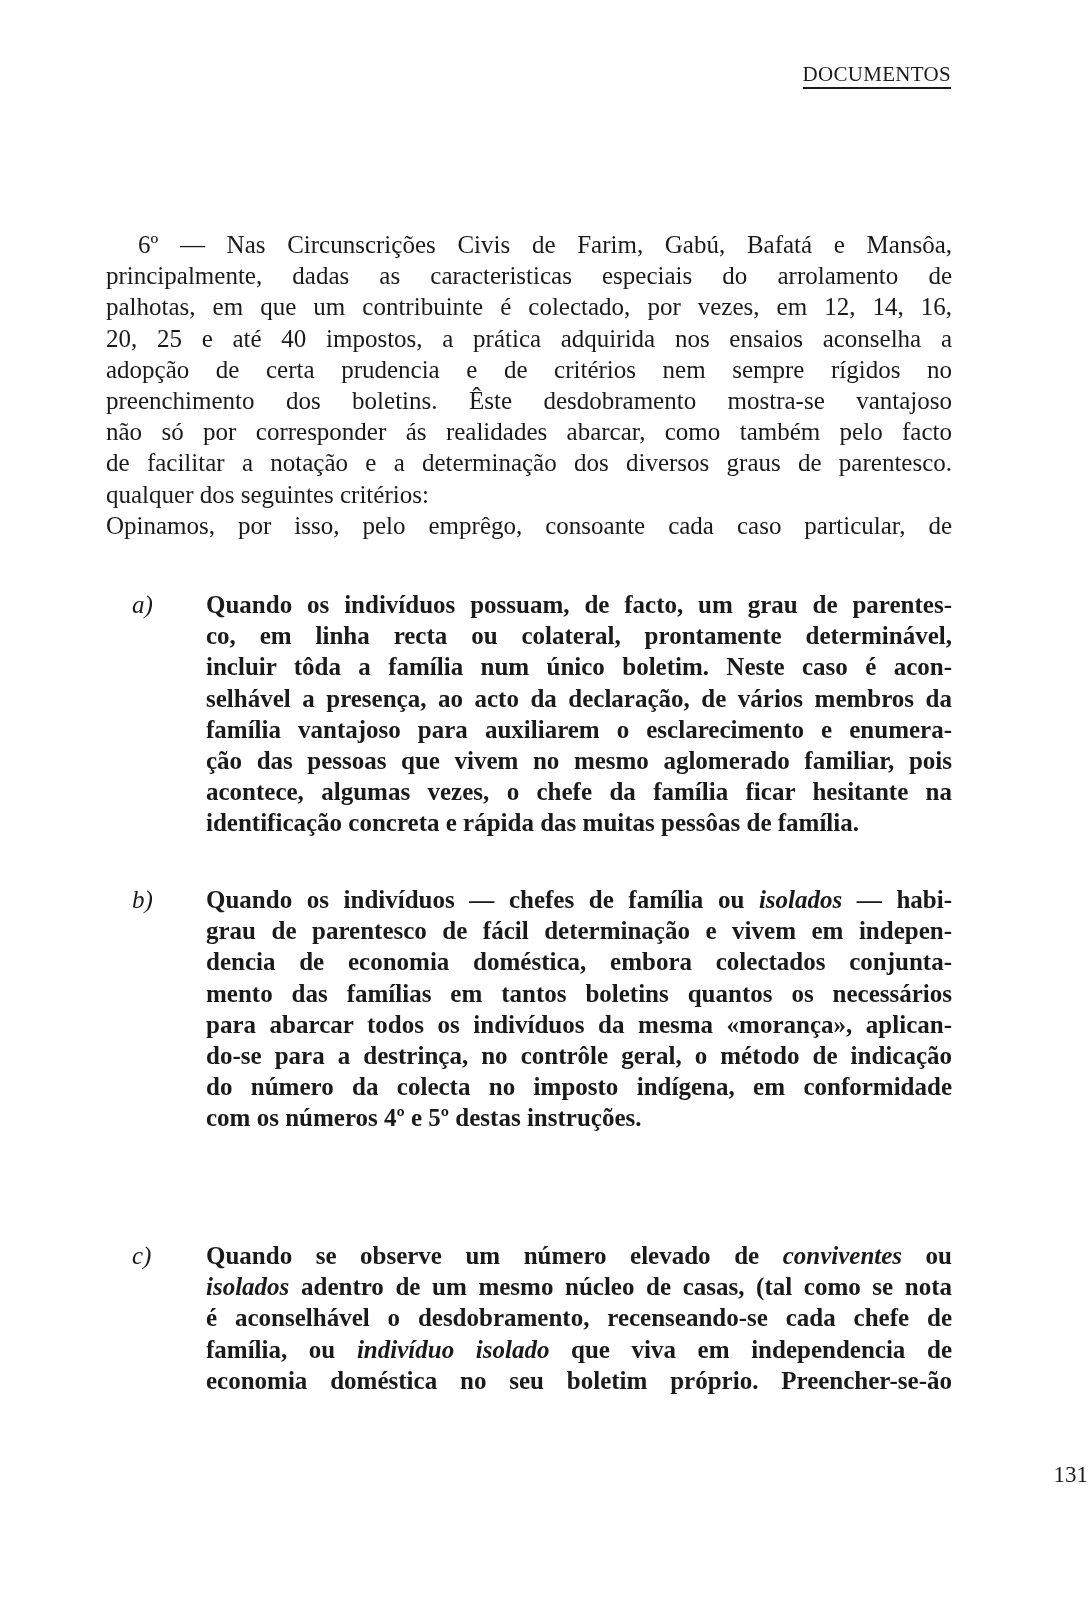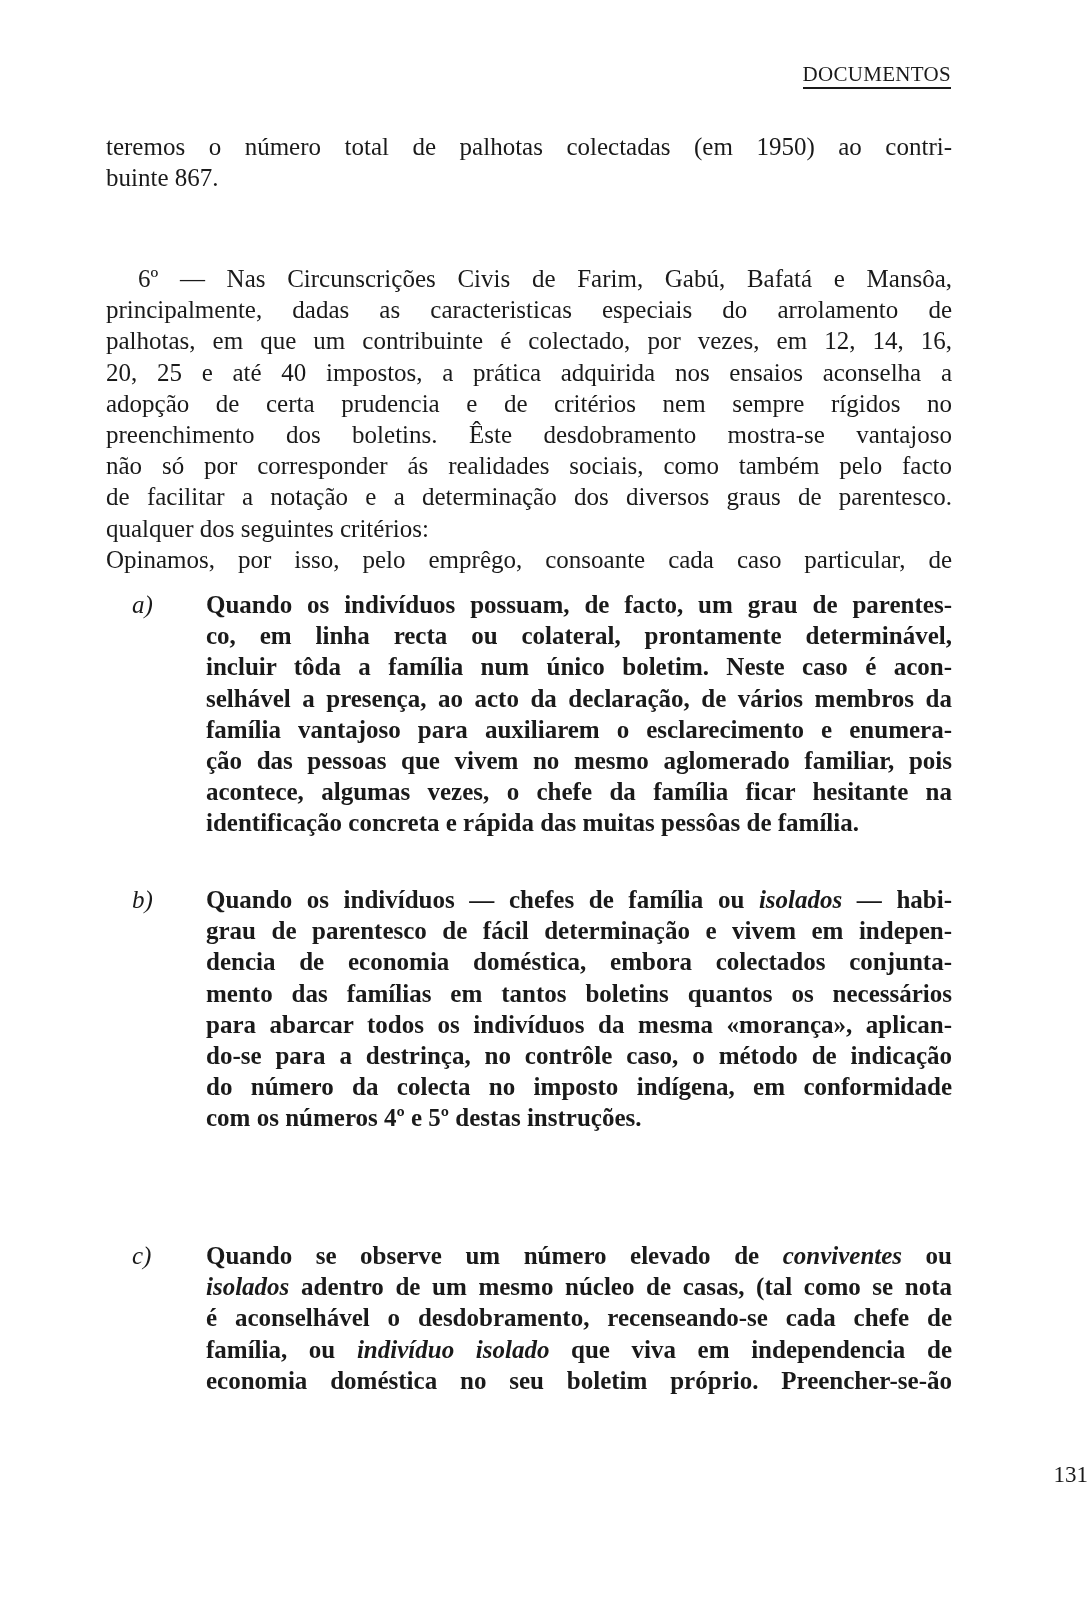--- a/index.html
+++ b/index.html
@@ -21,43 +21,39 @@
   .line { display: block; text-align: justify; text-align-last: justify; white-space: nowrap; }
   .line.last { text-align-last: left; }
   .p1 { top: 131px; }
   .p2 { top: 229px; }
   .item { position: absolute; left: 106px; width: 846px; font-size: 25px; line-height: 31.2px; }
   .item .marker { position: absolute; left: 26px; top: 0; font-style: italic; }
   .item .body { position: absolute; left: 100px; width: 746px; font-weight: bold; }
   .item-a { top: 589px; }
   .item-b { top: 884px; }
   .item-c { top: 1240px; }
-  .indent { padding-left: 32px; margin-top: 34px; }
+  .indent { padding-left: 32px; }
   i { font-style: italic; }
   .folio { position: absolute; left: 0; width: 1088px; top: 1462px; text-align: right; font-size: 23px; }
 </style>
 </head>
 <body>
 
 <div class="page">
   <div class="running-head">DOCUMENTOS</div>
 
-  <div class="text p1">
-    <span class="line">teremos o número total de palhotas colectadas (em 1950) ao contri-</span>
-    <span class="line last">buinte 867.</span>
-  </div>
 
   <div class="text p2">
     <span class="line indent">6º — Nas Circunscrições Civis de Farim, Gabú, Bafatá e Mansôa,</span>
     <span class="line">principalmente, dadas as caracteristicas especiais do arrolamento de</span>
     <span class="line">palhotas, em que um contribuinte é colectado, por vezes, em 12, 14, 16,</span>
     <span class="line">20, 25 e até 40 impostos, a prática adquirida nos ensaios aconselha a</span>
     <span class="line">adopção de certa prudencia e de critérios nem sempre rígidos no</span>
     <span class="line">preenchimento dos boletins. Êste desdobramento mostra-se vantajoso</span>
-    <span class="line">não só por corresponder ás realidades sociais, como também pelo facto</span>
+    <span class="line">não só por corresponder ás realidades abarcar, como também pelo facto</span>
     <span class="line">de facilitar a notação e a determinação dos diversos graus de parentesco.</span>
     <span class="line last">qualquer dos seguintes critérios:</span>
     <span class="line">Opinamos, por isso, pelo emprêgo, consoante cada caso particular, de</span>
   </div>
 
   <div class="item item-a">
     <span class="marker">a)</span>
     <div class="body">
       <span class="line">Quando os indivíduos possuam, de facto, um grau de parentes-</span>
       <span class="line">co, em linha recta ou colateral, prontamente determinável,</span>
@@ -71,21 +67,21 @@
   </div>
 
   <div class="item item-b">
     <span class="marker">b)</span>
     <div class="body">
       <span class="line"><span>Quando os indivíduos — chefes de família ou </span><i>isolados</i><span> — habi-</span></span>
       <span class="line">grau de parentesco de fácil determinação e vivem em indepen-</span>
       <span class="line">dencia de economia doméstica, embora colectados conjunta-</span>
       <span class="line">mento das famílias em tantos boletins quantos os necessários</span>
       <span class="line">para abarcar todos os indivíduos da mesma «morança», aplican-</span>
-      <span class="line">do-se para a destrinça, no contrôle caso, o método de indicação</span>
+      <span class="line">do-se para a destrinça, no contrôle geral, o método de indicação</span>
       <span class="line">do número da colecta no imposto indígena, em conformidade</span>
       <span class="line last">com os números 4º e 5º destas instruções.</span>
     </div>
   </div>
 
   <div class="item item-c">
     <span class="marker">c)</span>
     <div class="body">
       <span class="line"><span>Quando se observe um número elevado de </span><i>conviventes</i><span> ou</span></span>
       <span class="line"><span></span><i>isolados</i><span> adentro de um mesmo núcleo de casas, (tal como se nota</span></span>

